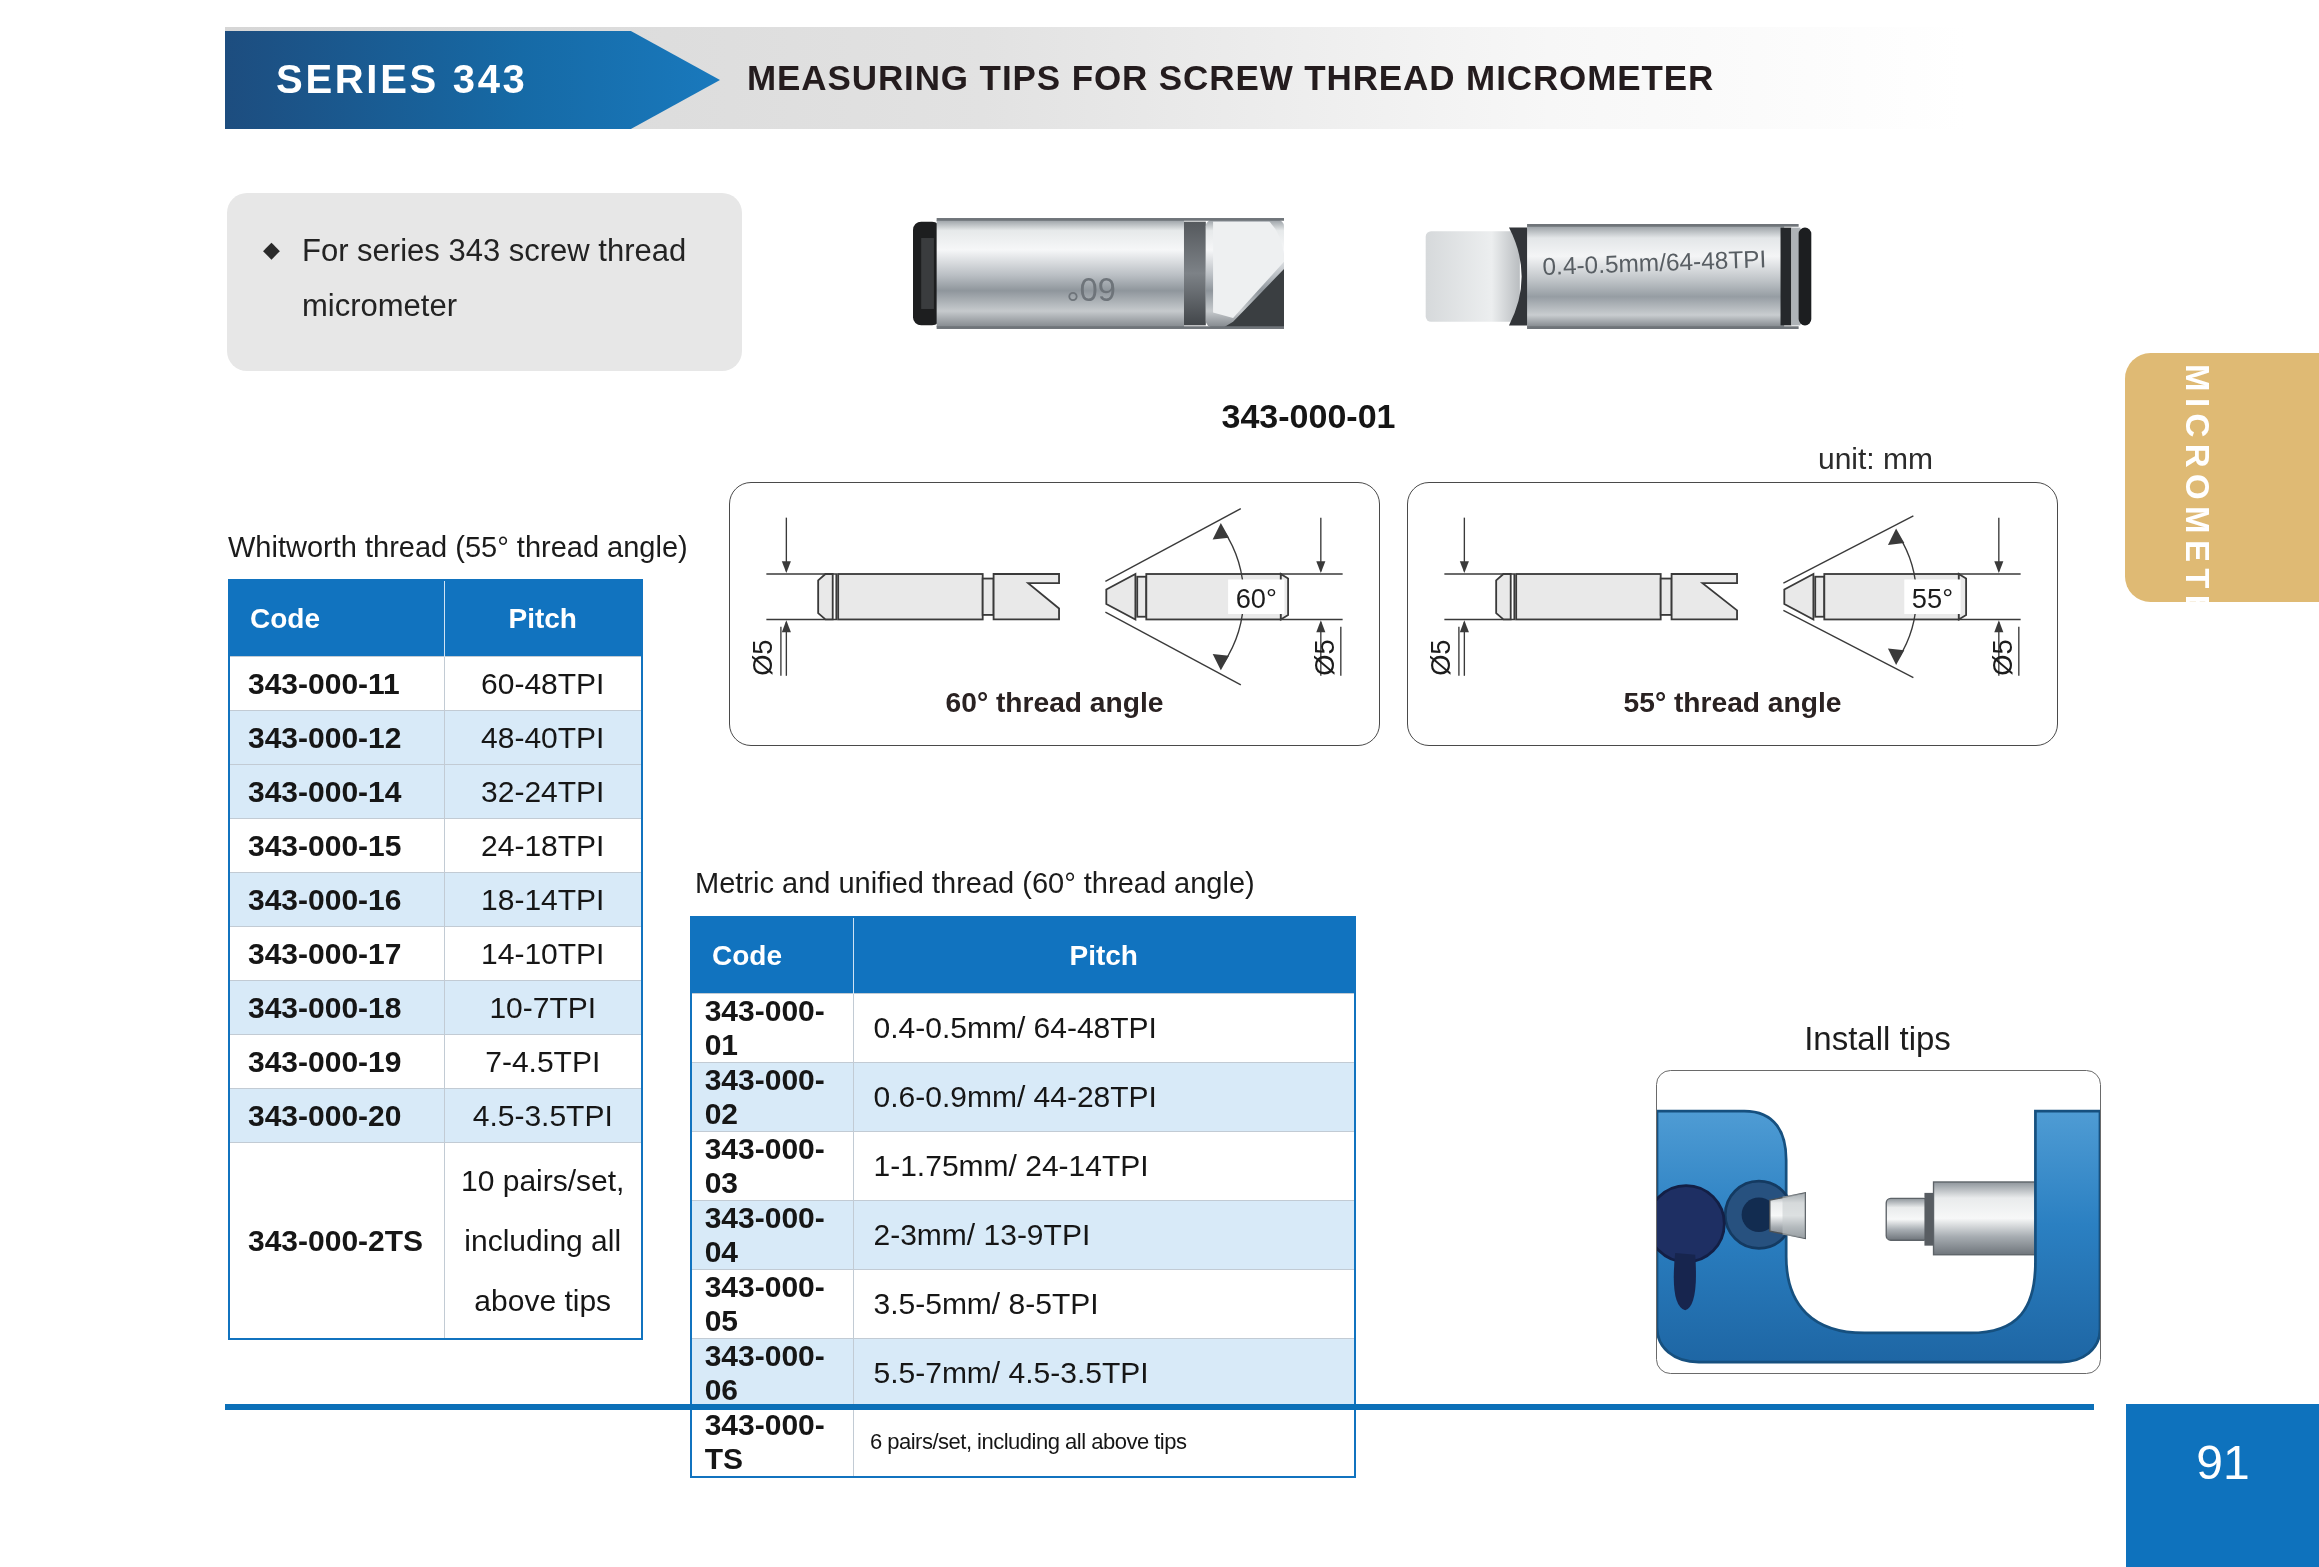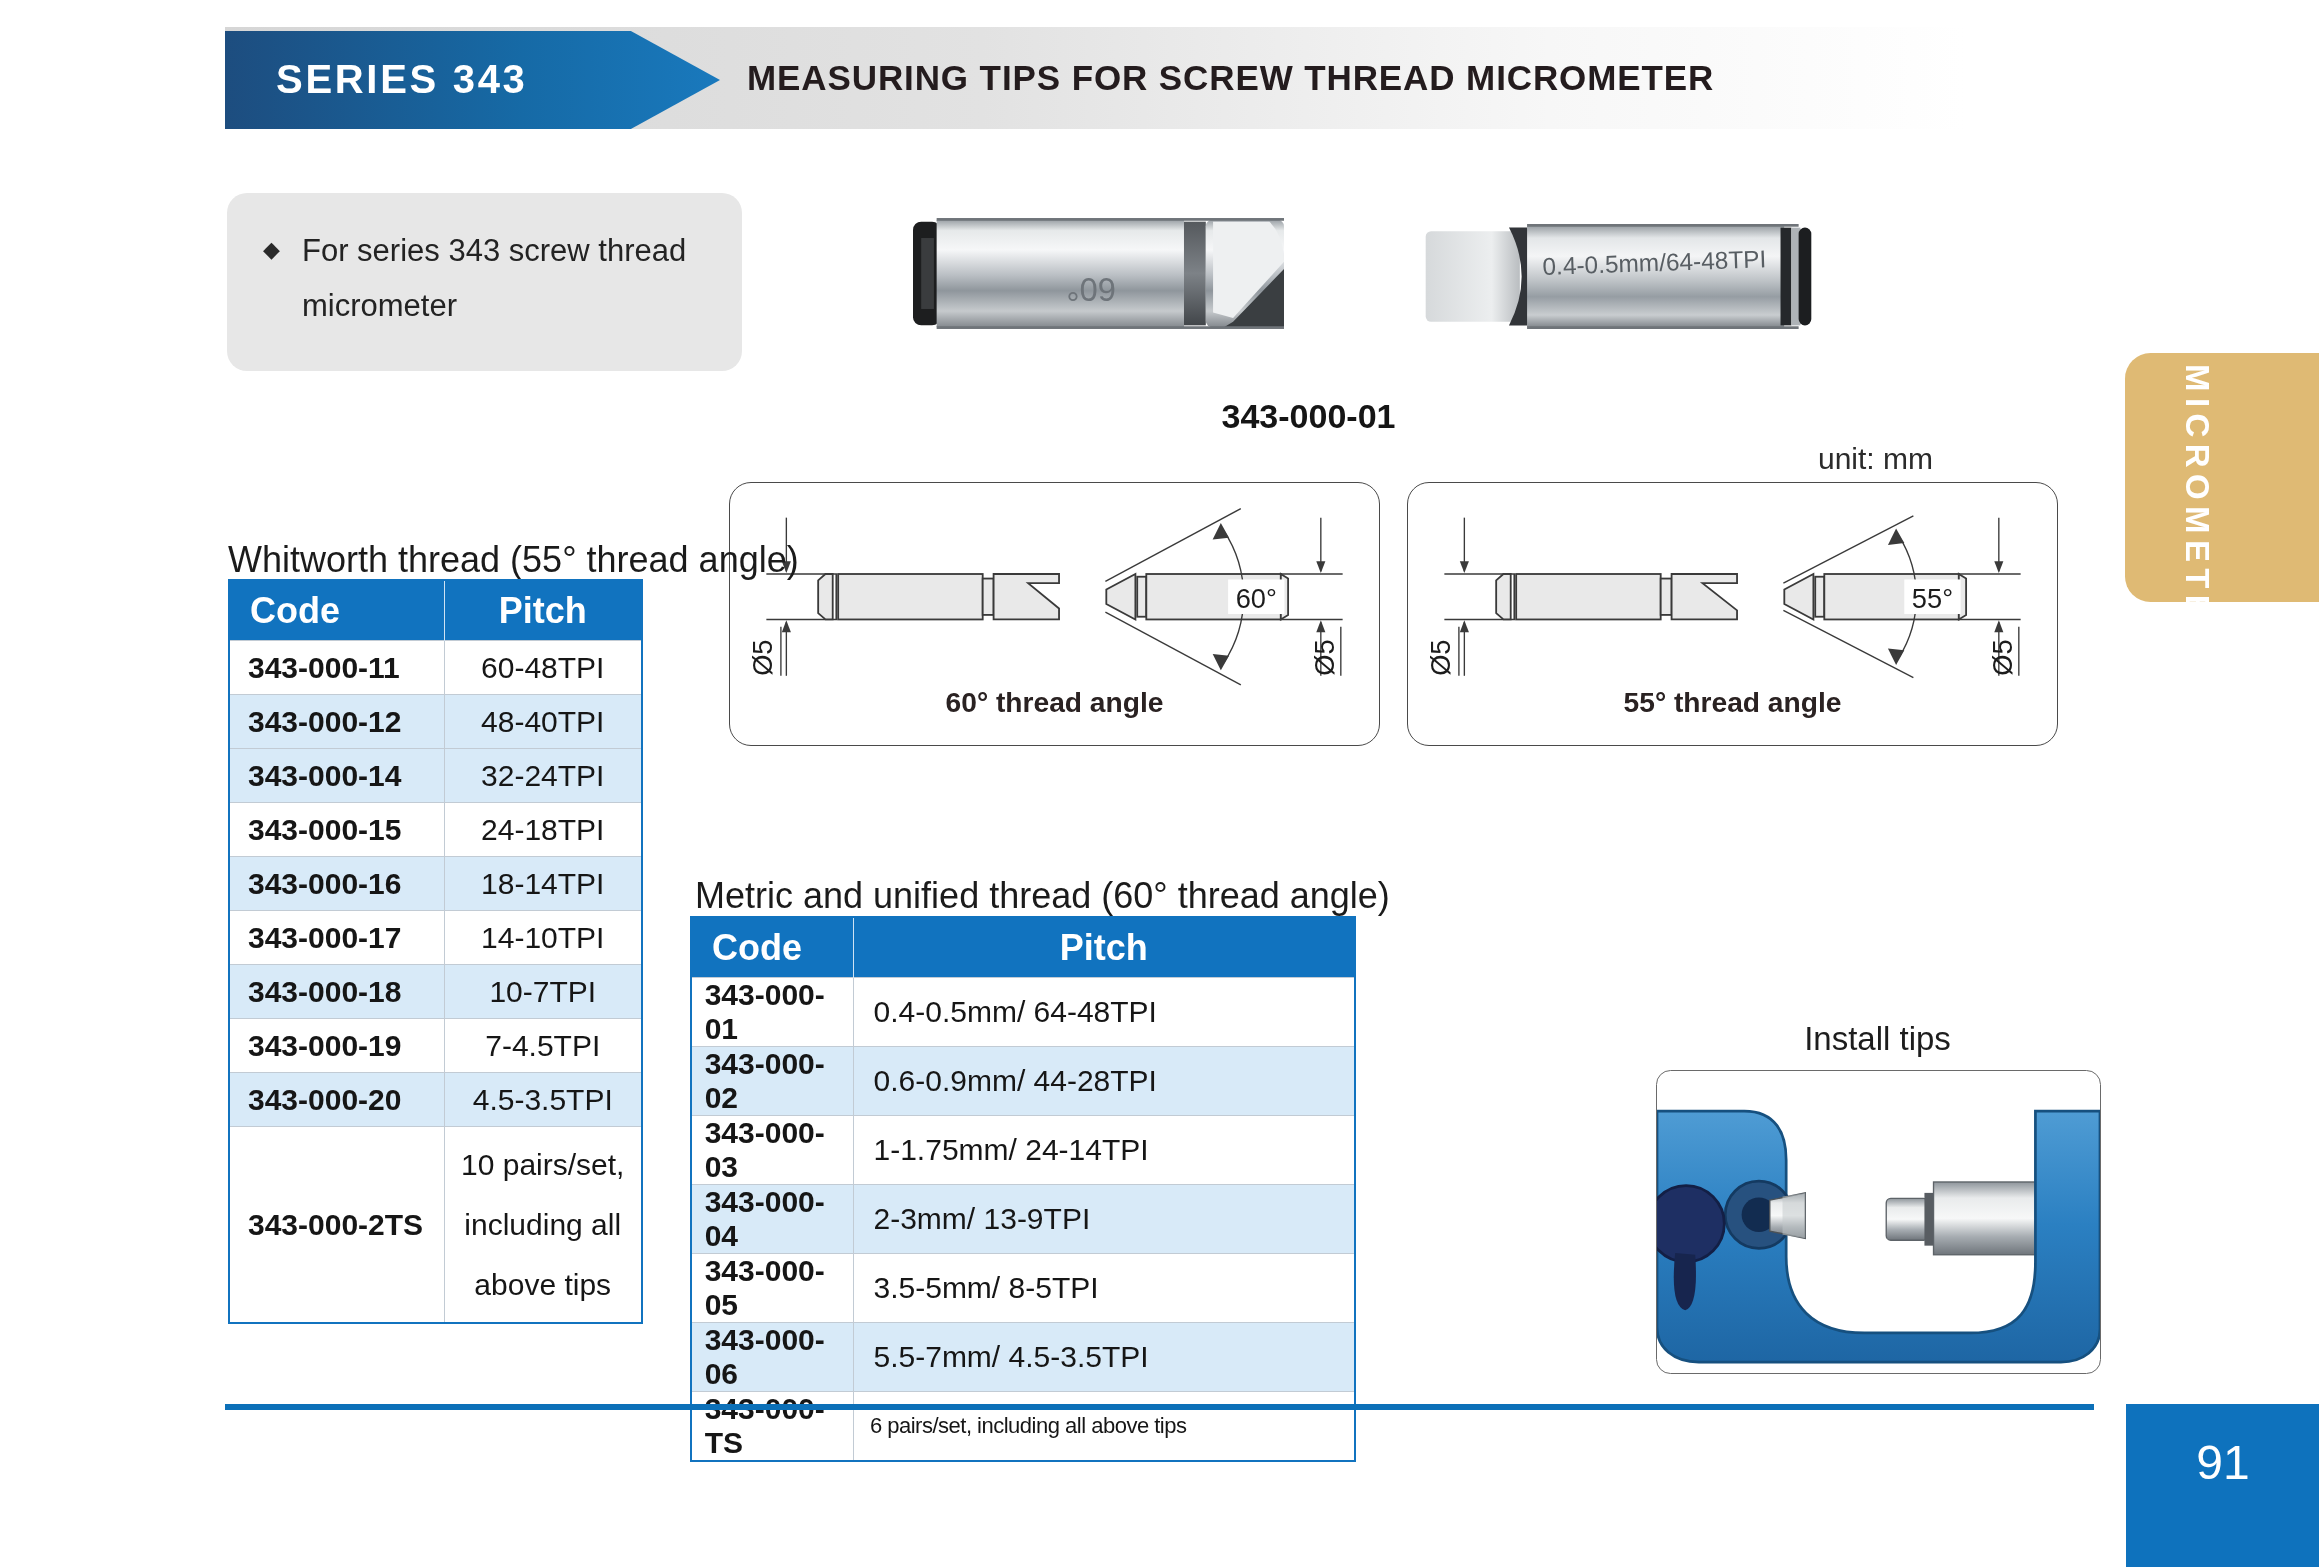--- a/index.html
+++ b/index.html
@@ -26,29 +26,29 @@
   
   #product-caption{left:1136px;top:397px;width:345px;text-align:center;font-size:34px;font-weight:bold;color:#151515;}
   #unit-note{left:1818px;top:442px;width:273px;text-align:left;font-size:30px;color:#2b2b2b;}
 
   
   .dbox{width:649px;height:262px;background:#fff;border:1.8px solid #4a4a4a;border-radius:22px;}
   #dbox1{left:729px;top:482px;} #dbox2{left:1407px;top:482px;}
   .dbox svg{width:100%;height:100%;display:block;}
 
   
-  .sec-title{font-size:36px;color:#1b1b1b;white-space:nowrap;margin-top:8px;}
+  .sec-title{font-size:29px;color:#1b1b1b;white-space:nowrap;}
   #wt-title{left:228px;top:531px;} #mt-title{left:695px;top:867px;}
 
   
   .tblwrap{background:#fff;}
   #wt-table{left:228px;top:579px;width:413px;}
   #mt-table{left:690px;top:916px;width:664px;}
   table.tbl{border-collapse:collapse;width:100%;table-layout:fixed;border:2.7px solid #1173bf;}
-  table.tbl th{background:#1173bf;color:#fff;font-size:36px;font-weight:bold;height:51px;padding:4px;}
+  table.tbl th{background:#1173bf;color:#fff;font-size:28px;font-weight:bold;height:51px;padding:12px;}
   table.tbl th.h-code{text-align:left;padding-left:20px;border-right:1.8px solid #cfe3f4;}
   table.tbl th.h-pitch{text-align:center;}
   table.tbl td{font-size:30px;color:#161616;height:53px;border-top:1.8px solid #c2cbd4;padding:0;}
   table.tbl td.code{font-weight:bold;padding-left:18px;}
   table.tbl td.pitch{border-left:1.8px solid #c2cbd4;white-space:pre-line;}
   table.tbl tr.alt{background:#d8eaf8;}
   #wt-table col.c1{width:215px;} #wt-table col.c2{width:198px;}
   #wt-table td.pitch{text-align:center;line-height:1.0;}
   #wt-table tr.tall td{height:195px;}
   #wt-table tr.tall td.pitch{line-height:60px;}

